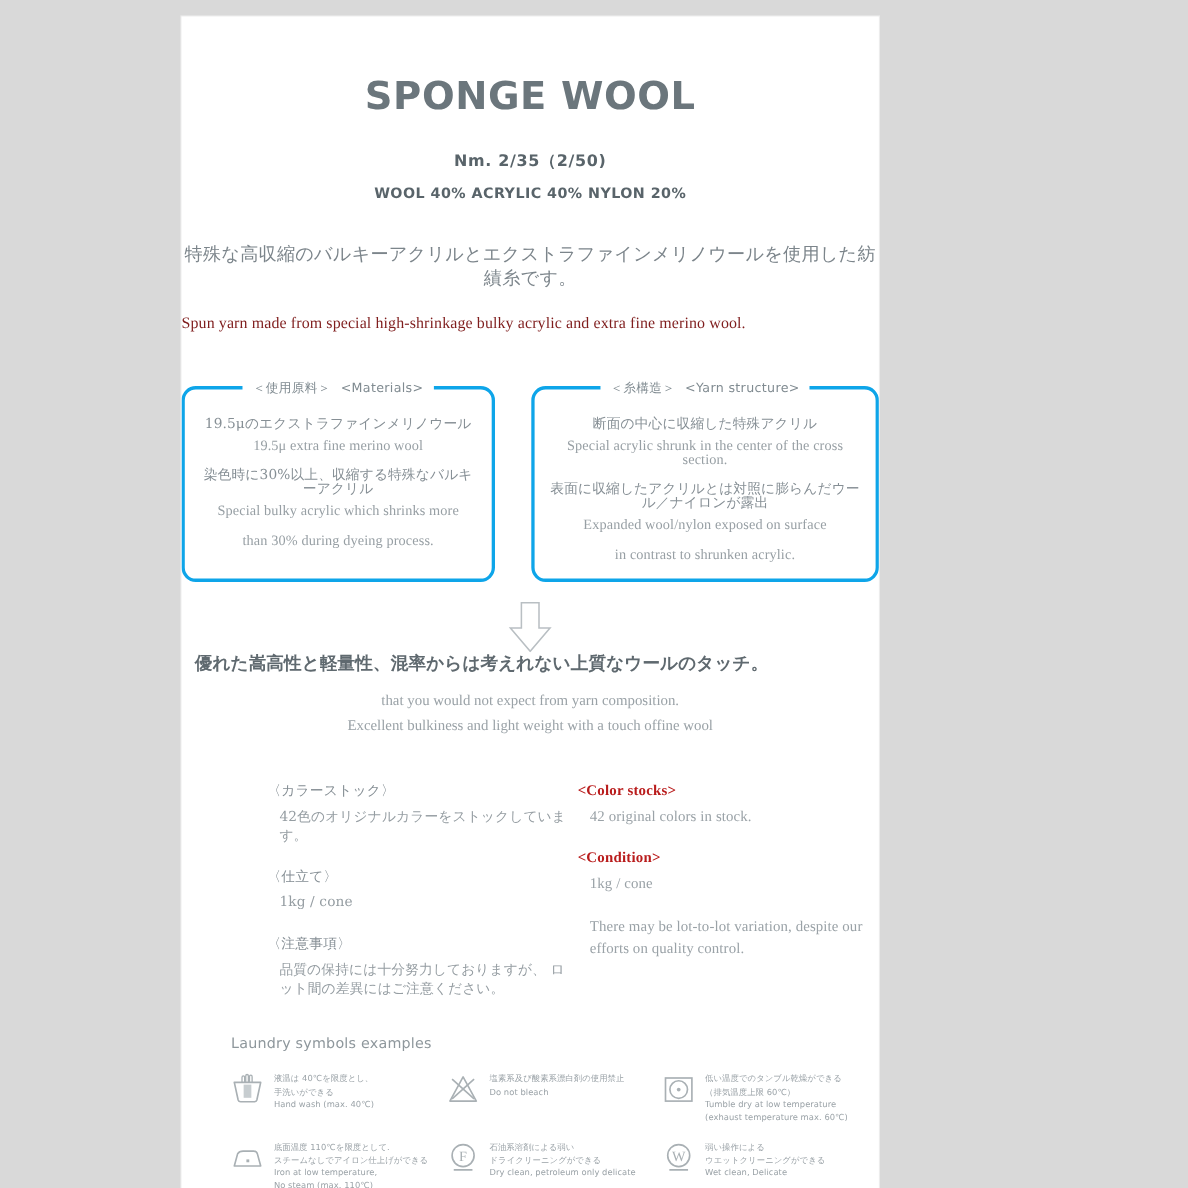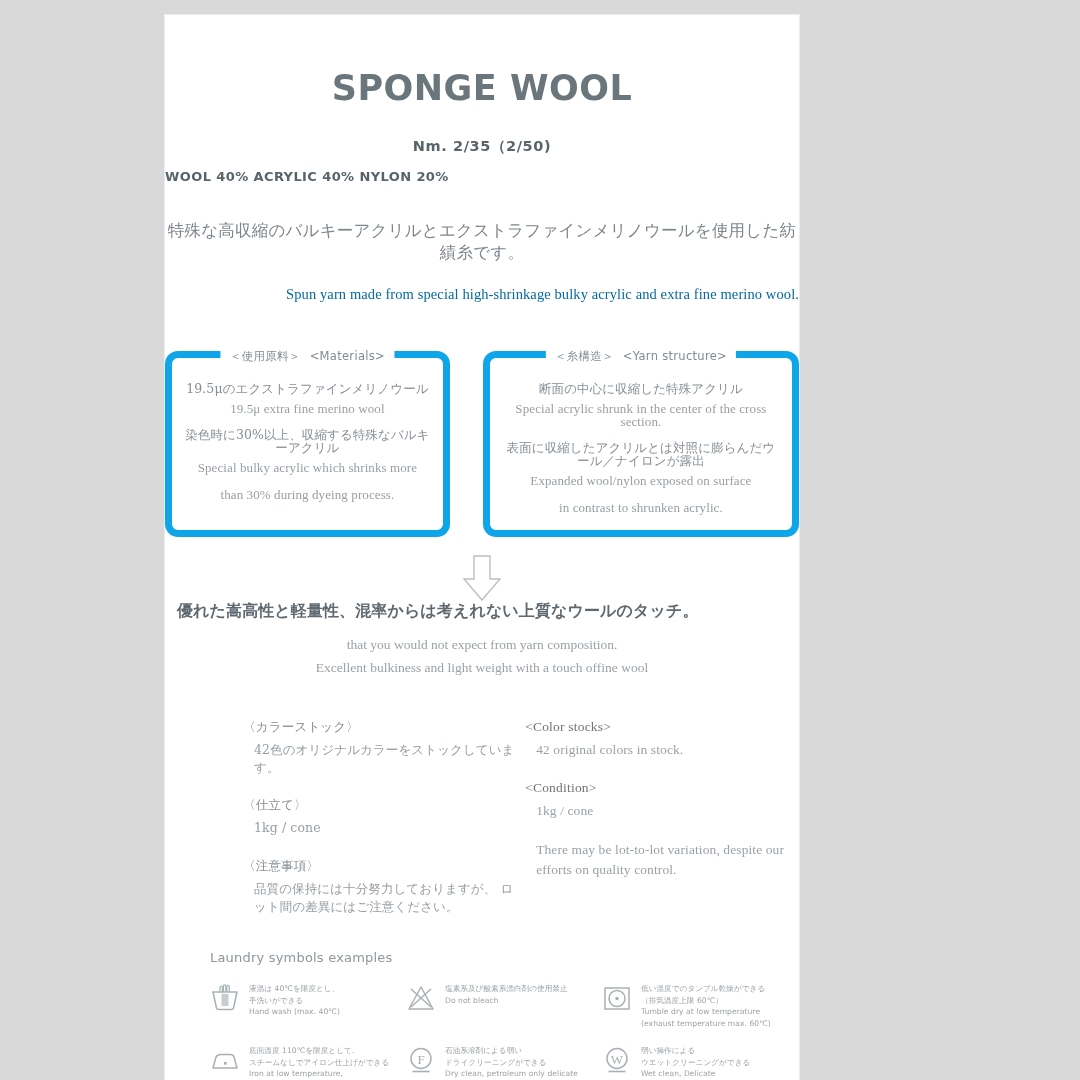--- a/index.html
+++ b/index.html
@@ -47,56 +47,57 @@
   .count {
     text-align: center;
     margin-top: 30px;
     font-family: "DejaVu Sans", sans-serif;
     font-size: 14.5px;
     font-weight: 600;
     letter-spacing: 0.6px;
     color: #59646a;
   }
   .blend {
+    text-align: center;
     margin-top: 13px;
     font-family: "DejaVu Sans", sans-serif;
     font-size: 13px;
     font-weight: 600;
     letter-spacing: 0.4px;
     color: #59646a;
   }
 
   
   .lead-jp {
     text-align: center;
     margin-top: 36px;
     font-family: "DejaVu Serif", serif;
     font-size: 16.5px;
     color: #7c858b;
     letter-spacing: 0.2px;
   }
   .lead-en {
-    text-align: right;
+    text-align: left;
     margin-top: 22px;
     font-family: "Liberation Serif", serif;
     font-size: 14.5px;
-    color: #0369a1;
+    color: #7f1d1d;
     letter-spacing: 0.1px;
   }
 
   
   .boxes {
     display: flex;
     justify-content: center;
     gap: 33px;
     margin-top: 48px;
   }
   .panel {
     position: relative;
-    border: 7px solid #0ea5e9;
+    border: 3px solid #0ea5e9;
     border-radius: 13px;
     box-sizing: border-box;
     padding: 25px 12px 16px 12px;
   }
   .panel.left  { width: 290px; }
   .panel.right { width: 322px; }
 
   .panel-legend {
     position: absolute;
     top: -9px;
@@ -168,21 +169,22 @@
   .detail-group + .detail-group { margin-top: 20px; }
   .detail-head {
     font-family: "DejaVu Serif", serif;
     font-size: 12.5px;
     color: #858e94;
     letter-spacing: 0.2px;
   }
   .detail-head.en {
     font-family: "Liberation Serif", serif;
     font-size: 13.5px;
-    color: #737373;
+    color: #b91c1c;
+    font-weight: bold;
   }
   .detail-body {
     margin-top: 5px;
     padding-left: 11px;
     font-family: "DejaVu Serif", serif;
     font-size: 12.5px;
     color: #959da2;
     line-height: 1.45;
     letter-spacing: 0.1px;
   }

